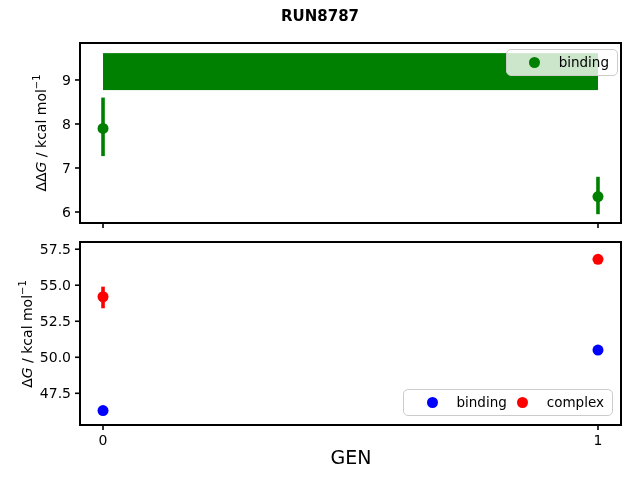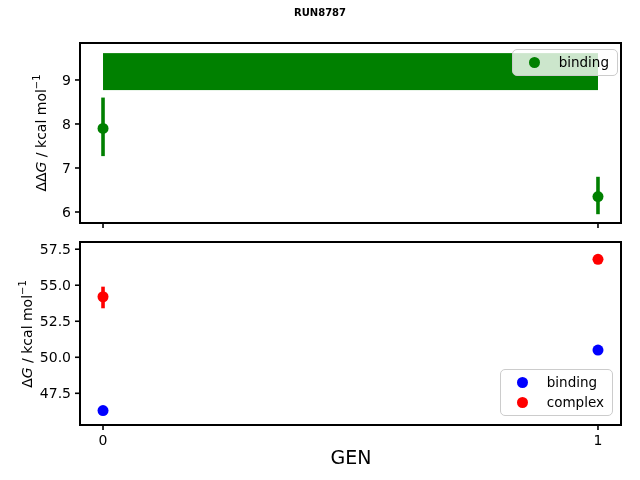--- a/index.html
+++ b/index.html
@@ -3,36 +3,36 @@
 <meta charset="utf-8">
 <style>
   html,body { margin:0; padding:0; background:#ffffff; }
   .figure {
     position:relative; width:640px; height:480px; background:#ffffff;
     font-family:"DejaVu Sans","Liberation Sans",sans-serif; color:#000;
     overflow:hidden;
   }
   .fig-title {
     position:absolute; top:7px; left:0; width:640px; text-align:center;
-    font-size:10px; font-weight:bold;
+    font-size:15px; font-weight:bold;
   }
   .axes { position:absolute; }
   .plot-svg { position:absolute; left:0; top:0; overflow:visible; display:block; }
   .ylabel {
     position:absolute; white-space:nowrap; font-size:14px;
     transform: rotate(-90deg) translate(-50%,-50%); transform-origin:0 0;
   }
   .ylabel sup { font-size:10px; }
   .xlabel {
     position:absolute; transform:translate(-50%,0); font-size:19px;
   }
   .legend {
     position:absolute; background:rgba(255,255,255,0.8);
-    border:1px solid #cccccc; border-radius:5px; padding:3px 8px 3px 7px;
-    display:flex; flex-direction:column; gap:1px; z-index:5;
+    border:1px solid #cccccc; border-radius:5px; padding:3px 8px 3px 13px;
+    display:flex; flex-direction:row; gap:1px; z-index:5;
   }
   .legend-item { display:flex; align-items:center; height:19px; }
   .legend-handle {
     width:30px; flex:0 0 30px; margin-right:9px;
     display:flex; align-items:center; justify-content:center;
   }
   .legend-label { font-size:13.5px; white-space:nowrap; line-height:19px; }
   .dot { width:11px; height:11px; border-radius:50%; display:inline-block; }
 </style>
 </head>

